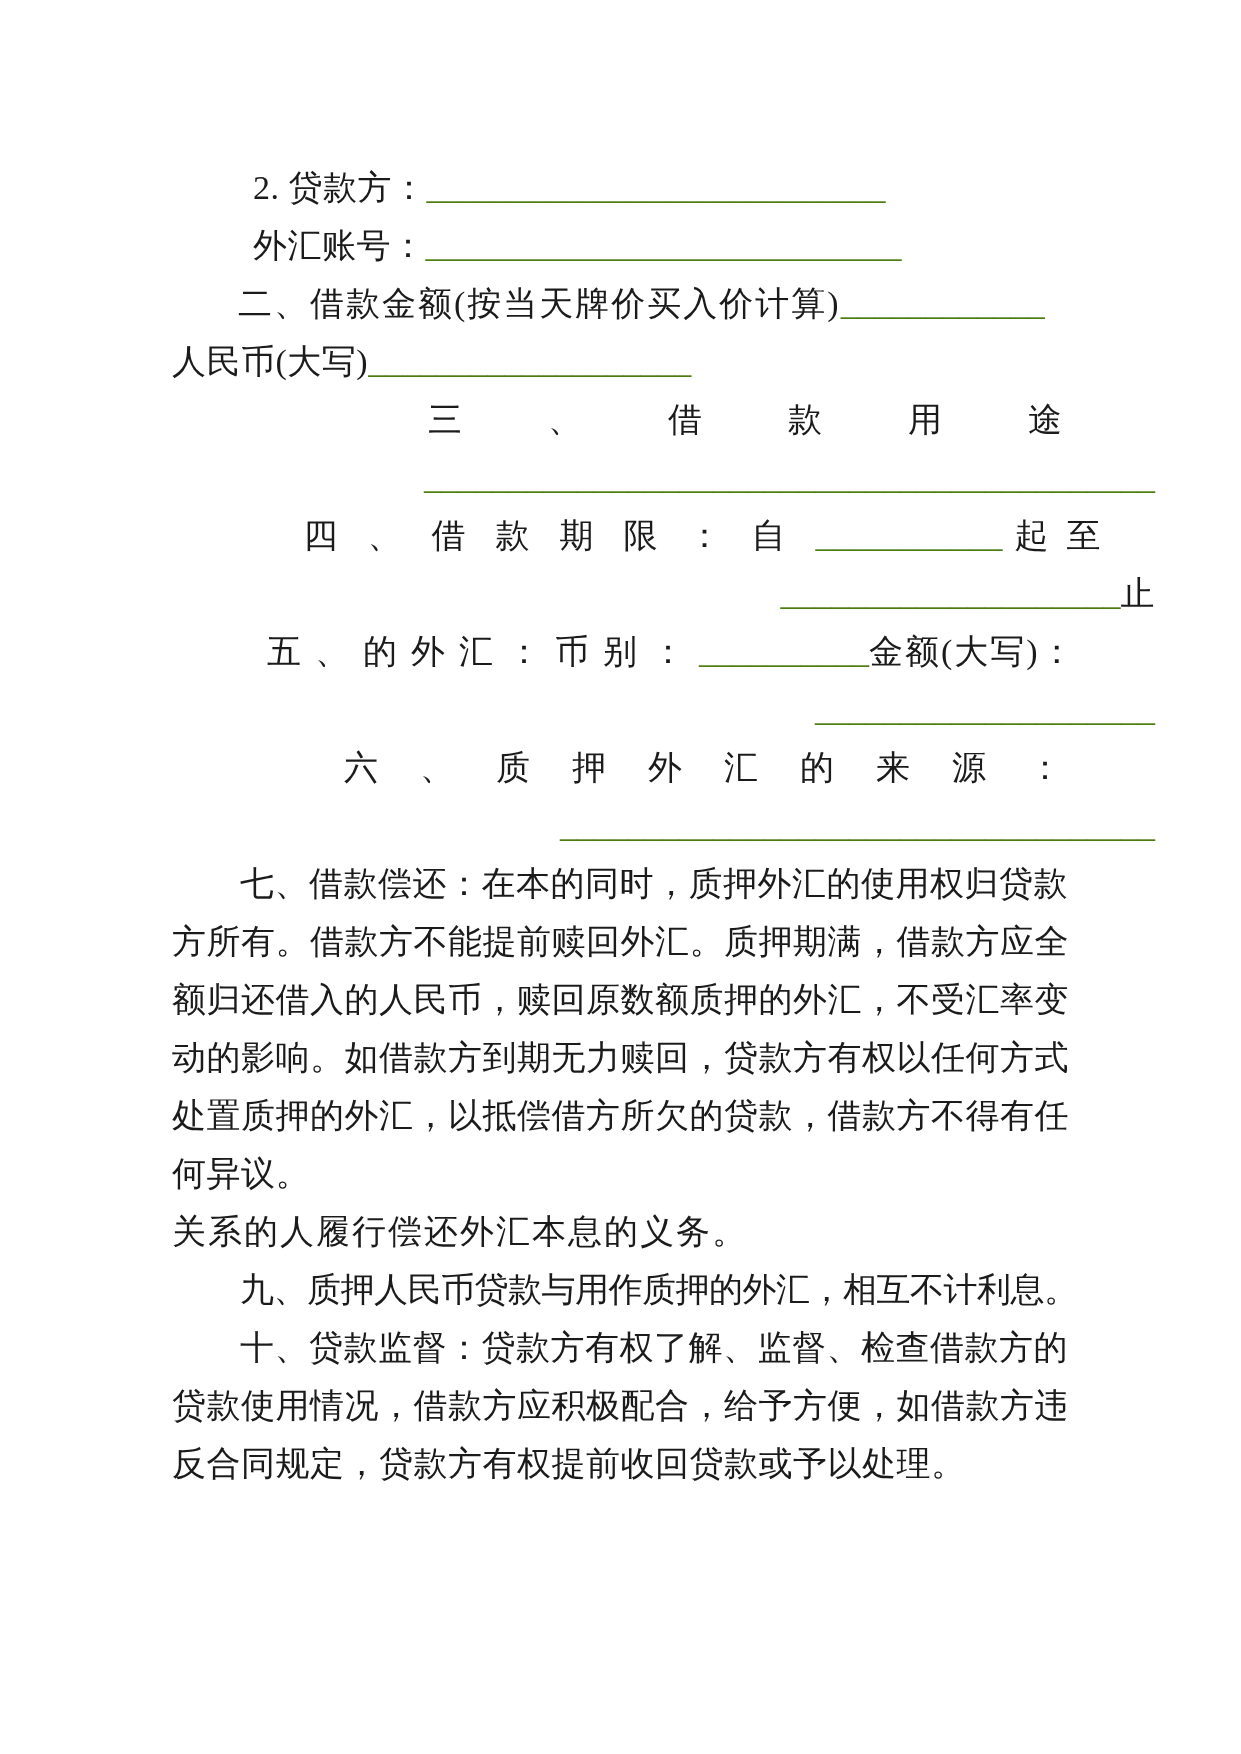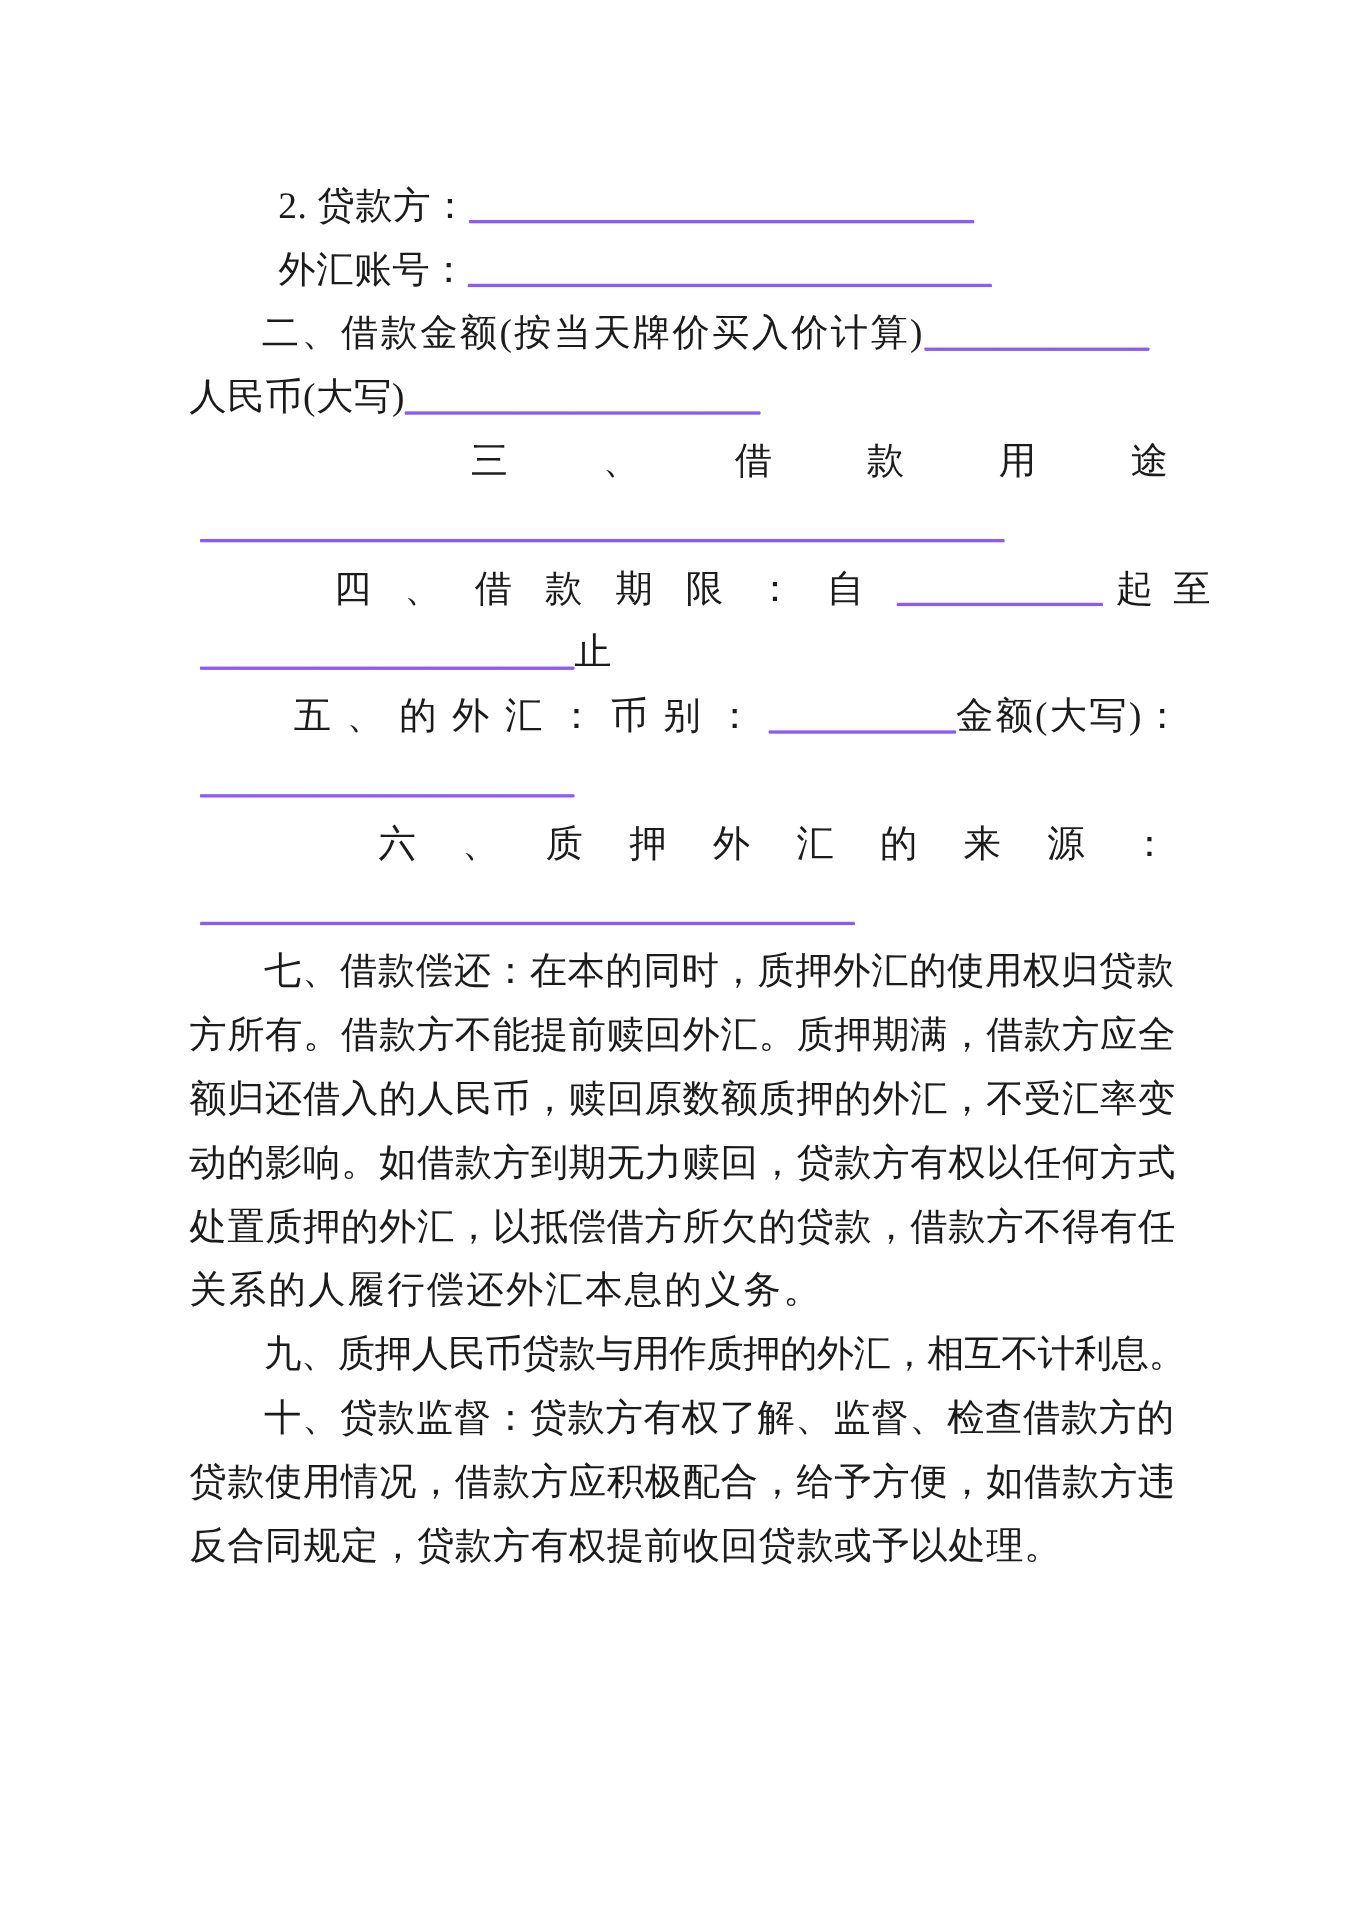--- a/index.html
+++ b/index.html
@@ -19,30 +19,29 @@
     line-height: 58px;
     color: #1b1b1b;
     white-space: nowrap;
     overflow: hidden;
   }
   .line {
     height: 58px;
     letter-spacing: 0.5px;
   }
   .u {
-    color: #8b5cf6;
+    color: #4d7c0f;
     letter-spacing: 0;
-    text-decoration: underline;
   }
   
   .l1, .l2 { padding-left: 81px; }
   .l3 { padding-left: 66px; }
   .l3 .t { letter-spacing: 2px; text-align: right; }
   .l5 { padding-left: 256px; letter-spacing: 86px; }
-  .l6, .l8, .l10, .l12 { padding-left: 10px; }
+  .l6, .l8, .l10, .l12 { padding-left: 10px; text-align: right; }
   .l7 { padding-left: 95px; text-align: center; }
   .l7 .p1 { letter-spacing: 30px; }
   .l7 .p2 { letter-spacing: 18px; margin-left: 12px; }
   .l9 { padding-left: 95px; }
   .l9 .p1 { letter-spacing: 14px; }
   .l9 .p2 { letter-spacing: 2px; margin-left: 0; }
   .l11 { padding-left: 172px; letter-spacing: 42px; }
   .ind { padding-left: 68px; }
   .l20 { letter-spacing: 2px; }
   .l21 { letter-spacing: -0.5px; }
@@ -74,20 +73,21 @@
 
   <div class="line l11"><span class="t">六、质押外汇的来源：</span></div>
 
   <div class="line l12"><span class="u">___________________________________</span></div>
 
   <div class="line ind"><span class="t">七、借款偿还：在本的同时，质押外汇的使用权归贷款</span></div>
   <div class="line"><span class="t">方所有。借款方不能提前赎回外汇。质押期满，借款方应全</span></div>
   <div class="line"><span class="t">额归还借入的人民币，赎回原数额质押的外汇，不受汇率变</span></div>
   <div class="line"><span class="t">动的影响。如借款方到期无力赎回，贷款方有权以任何方式</span></div>
   <div class="line"><span class="t">处置质押的外汇，以抵偿借方所欠的贷款，借款方不得有任</span></div>
+  <div class="line"><span class="t">何异议。</span></div>
 
   <div class="line l20"><span class="t">关系的人履行偿还外汇本息的义务。</span></div>
 
   <div class="line ind l21"><span class="t">九、质押人民币贷款与用作质押的外汇，相互不计利息。</span></div>
 
   <div class="line ind"><span class="t">十、贷款监督：贷款方有权了解、监督、检查借款方的</span></div>
   <div class="line"><span class="t">贷款使用情况，借款方应积极配合，给予方便，如借款方违</span></div>
   <div class="line"><span class="t">反合同规定，贷款方有权提前收回贷款或予以处理。</span></div>
 
 </div>

